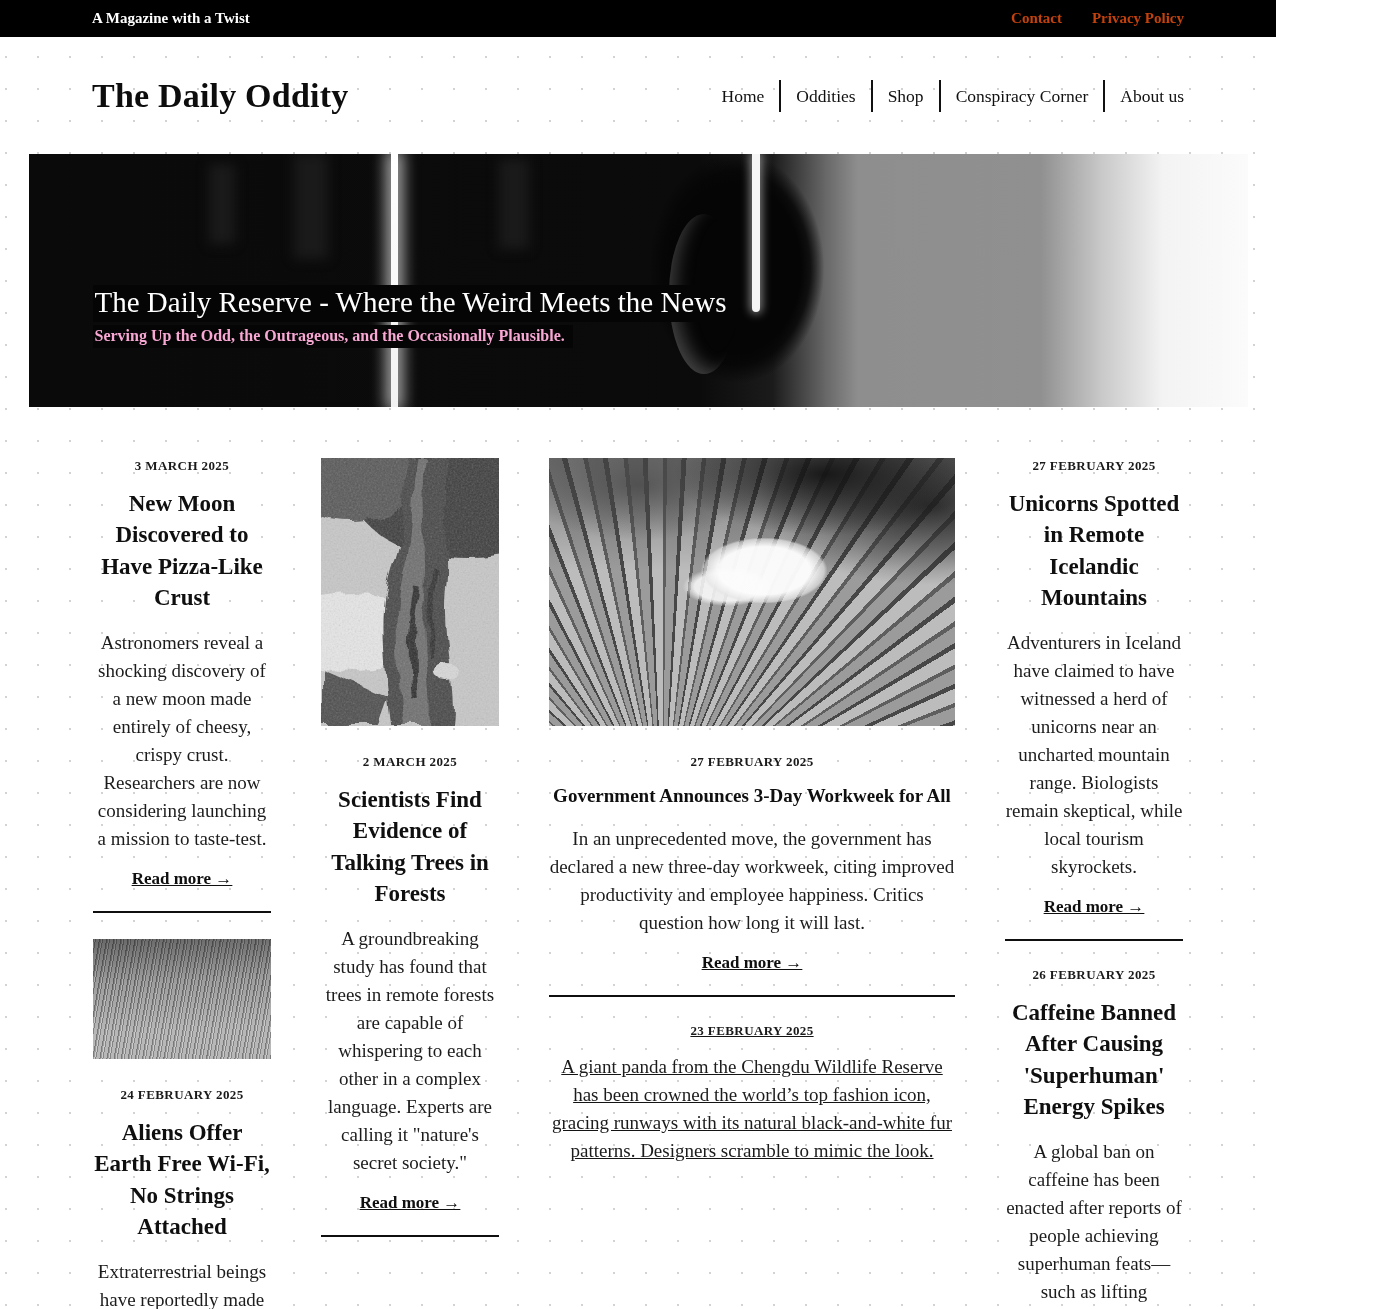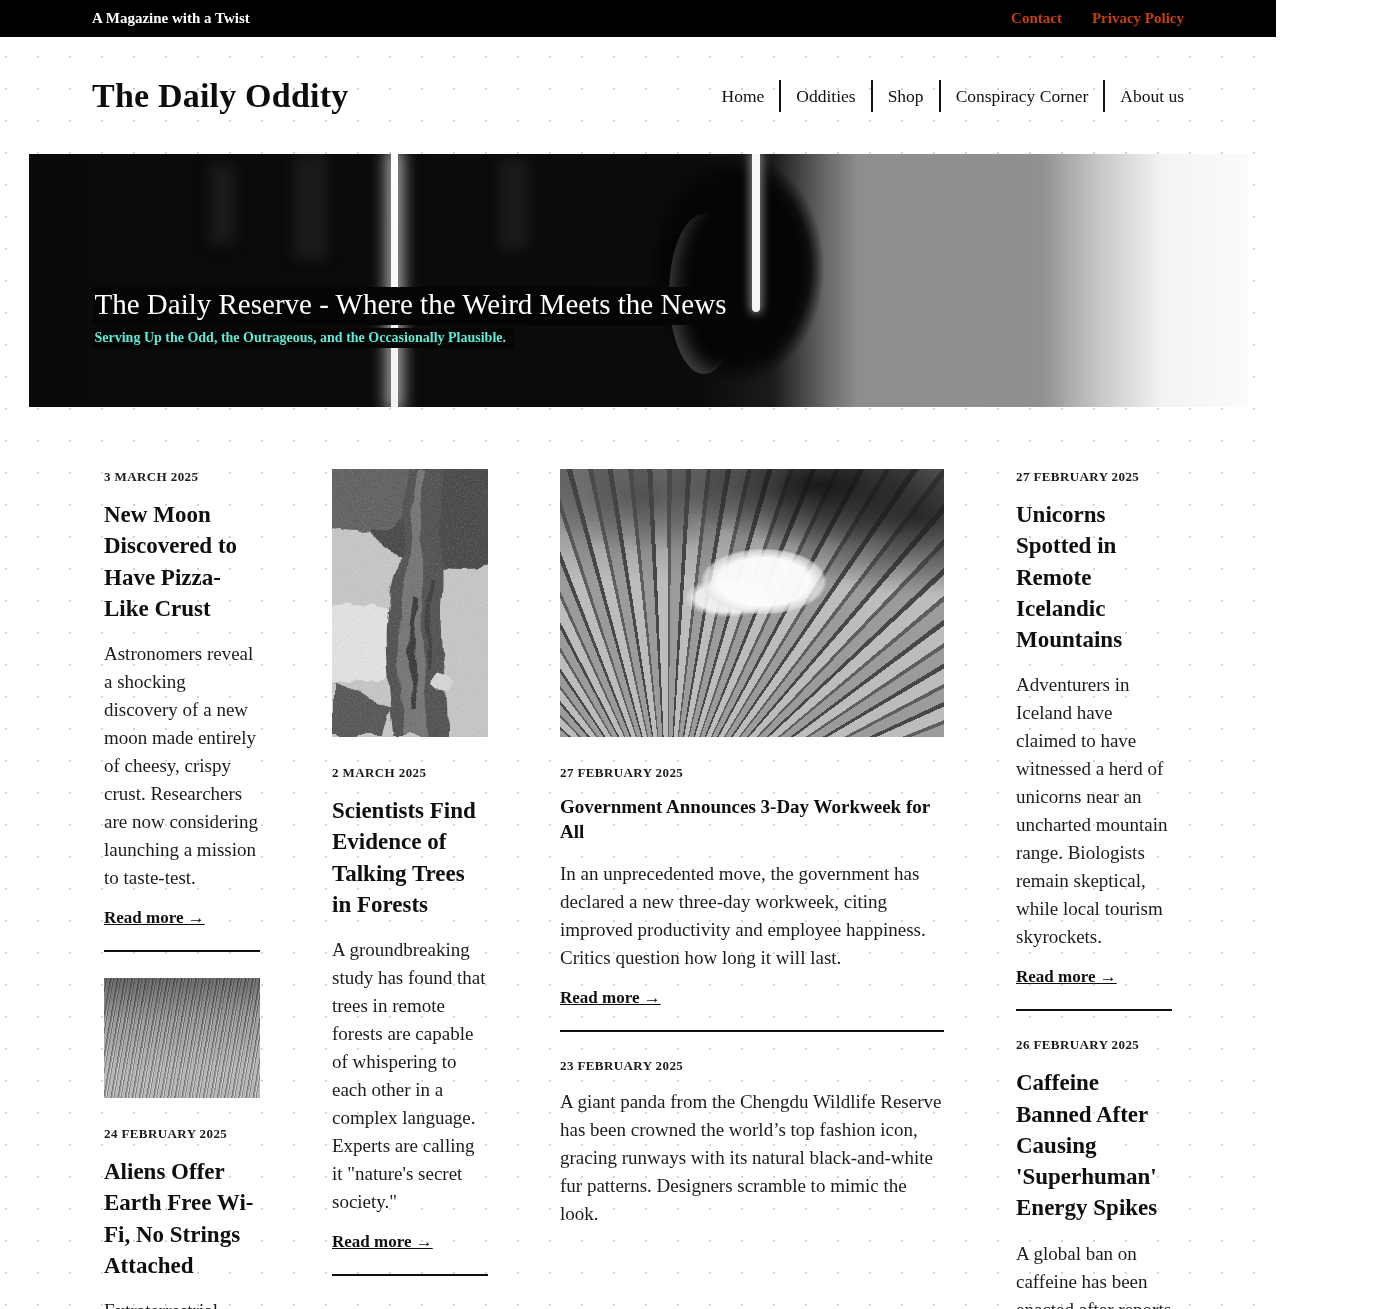--- a/index.html
+++ b/index.html
@@ -8,20 +8,21 @@
     font-family: "Liberation Serif", "DejaVu Serif", serif;
     color: #141414;
     background: #ffffff;
   }
   .page {
     width: 1276px; height: 1309px; overflow: hidden; position: relative;
     background-color: #ffffff;
     background-image: radial-gradient(circle, #d2d2d2 1.1px, rgba(255,255,255,0) 1.4px);
     background-size: 32px 32px;
     background-position: 22px 9px;
+    text-align: center;
   }
   
   .topbar { background: #000; height: 37px; display: flex; align-items: center; }
   .topbar-inner { width: 1092px; margin: 0 auto; display: flex; justify-content: space-between; align-items: center; }
   .tagline { color: #fff; font-weight: 700; font-size: 15px; }
   .topbar-links { display: flex; gap: 30px; }
   .topbar-links a { color: #c2410c; font-weight: 700; font-size: 15px; text-decoration: none; cursor: pointer; }
   
   .site-header { height: 117px; display: flex; align-items: center; }
   .header-inner { width: 1092px; margin: 0 auto; display: flex; justify-content: space-between; align-items: center; }
@@ -45,26 +46,26 @@
   .hero-eye-glint { position: absolute; left: 640px; top: 60px; width: 70px; height: 160px; border-radius: 50%;
     box-shadow: inset 14px -8px 18px -8px rgba(160,160,160,0.38); }
   .lamp-streak { position: absolute; left: 362px; top: 0; bottom: 0; width: 7px;
     background: linear-gradient(#ffffff, #f2f2f2); box-shadow: 0 0 16px 4px rgba(255,255,255,0.75); }
   .reflect-streak { position: absolute; left: 723px; top: 0; height: 158px; width: 8px;
     background: #f6f6f6; border-radius: 0 0 4px 4px; box-shadow: 0 0 10px 2px rgba(255,255,255,0.5); }
   .hero-overlay { position: absolute; left: 64px; bottom: 59px; display: flex; flex-direction: column;
     align-items: flex-start; gap: 3px; z-index: 5; }
   .hero-title { background: #050505; color: #fff; font-size: 29px; font-weight: 400;
     padding: 2px 12px 4px 2px; line-height: 1.1; }
-  .hero-subtitle { background: #050505; color: #5eead4; font-size: 14px; font-weight: 700;
+  .hero-subtitle { background: #050505; color: #f9a8d4; font-size: 16px; font-weight: 700;
     padding: 2px 8px 3px 2px; line-height: 1.1; }
   
   .grid { width: 1092px; margin: 50px auto 0; display: grid;
     grid-template-columns: 180px 180px 408px 180px; column-gap: 48px; align-items: start; }
-  .article { margin: 12px; }
+  .article { margin: 1px; }
   .a-date { font-size: 13px; font-weight: 700; letter-spacing: 0.4px; color: #1a1a1a; margin: 0 0 14px; }
   .a-title { font-size: 23px; font-weight: 700; line-height: 1.36; color: #0f0f0f; margin: 0 0 16px; cursor: pointer; }
   .col-wide .a-title { font-size: 19px; line-height: 1.3; }
   .a-excerpt { font-size: 19px; line-height: 28px; color: #1c1c1c; margin: 0 0 14px; }
   .read-more { display: inline-block; font-size: 17px; font-weight: 700; color: #0f0f0f;
     text-decoration: underline; cursor: pointer; margin: 2px 0 0; }
   .divider { border: none; border-top: 2px solid #0f0f0f; margin: 22px 0 0; width: 100%; }
   .thumb { width: 100%; display: block; margin: 0 0 28px; }
   .thumb.after-divider { margin-top: 26px; }
   
@@ -182,21 +183,21 @@
 
     <div class="col col-wide">
       <div class="article">
         <div class="thumb img-cat"></div>
         <div class="a-date">27 FEBRUARY 2025</div>
         <h3 class="a-title">Government Announces 3-Day Workweek for All</h3>
         <p class="a-excerpt">In an unprecedented move, the government has declared a new three-day workweek, citing improved productivity and employee happiness. Critics question how long it will last.</p>
         <a class="read-more">Read more →</a>
         <hr class="divider">
       </div>
-      <div class="article" style="margin-top:26px;">
+      <div class="article" style="margin-top:26px;text-decoration:underline;">
         <div class="a-date">23 FEBRUARY 2025</div>
         <p class="a-excerpt">A giant panda from the Chengdu Wildlife Reserve has been crowned the world’s top fashion icon, gracing runways with its natural black-and-white fur patterns. Designers scramble to mimic the look.</p>
       </div>
     </div>
 
     <div class="col">
       <div class="article">
         <div class="a-date">27 FEBRUARY 2025</div>
         <h3 class="a-title">Unicorns Spotted in Remote Icelandic Mountains</h3>
         <p class="a-excerpt">Adventurers in Iceland have claimed to have witnessed a herd of unicorns near an uncharted mountain range. Biologists remain skeptical, while local tourism skyrockets.</p>

